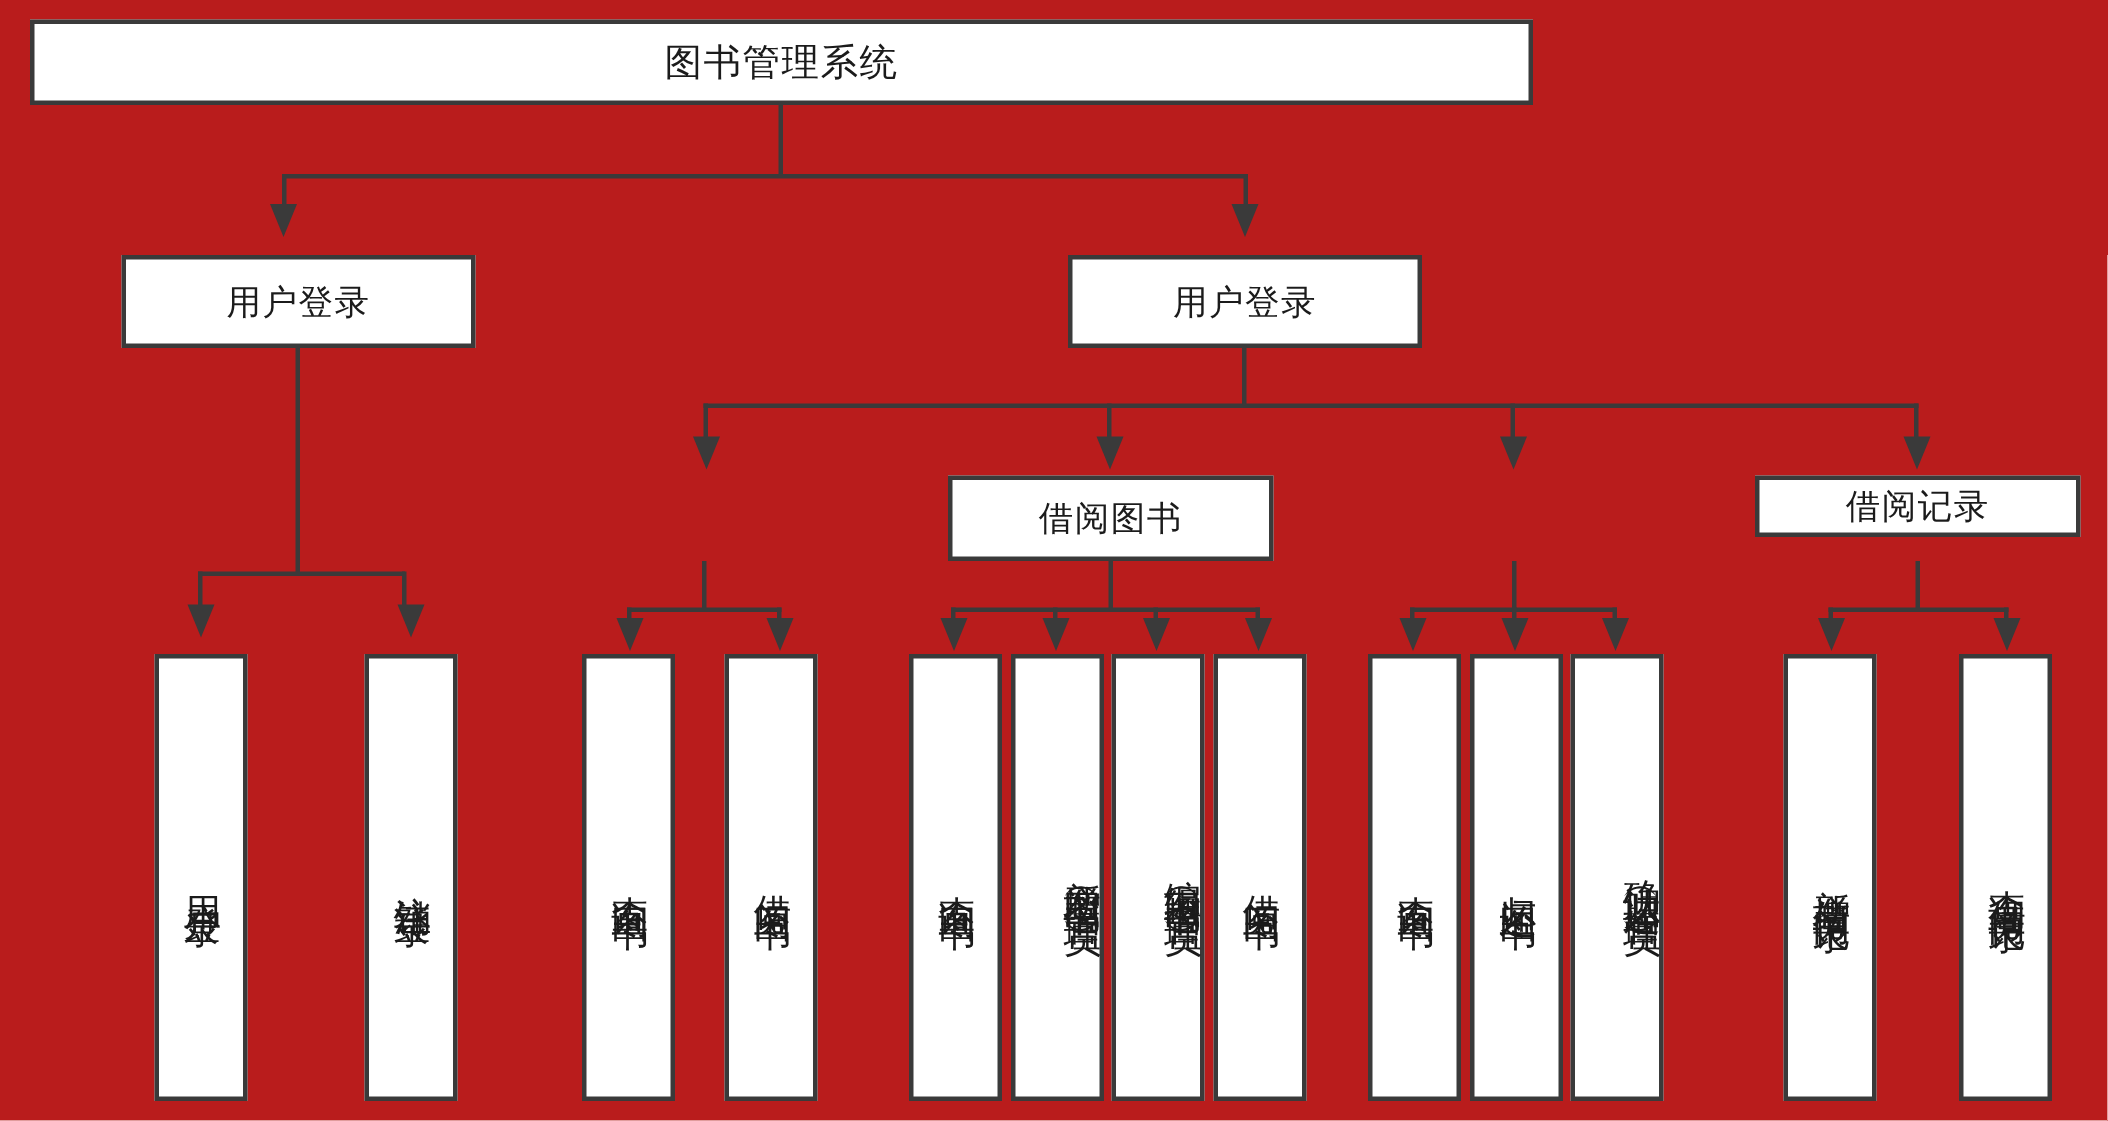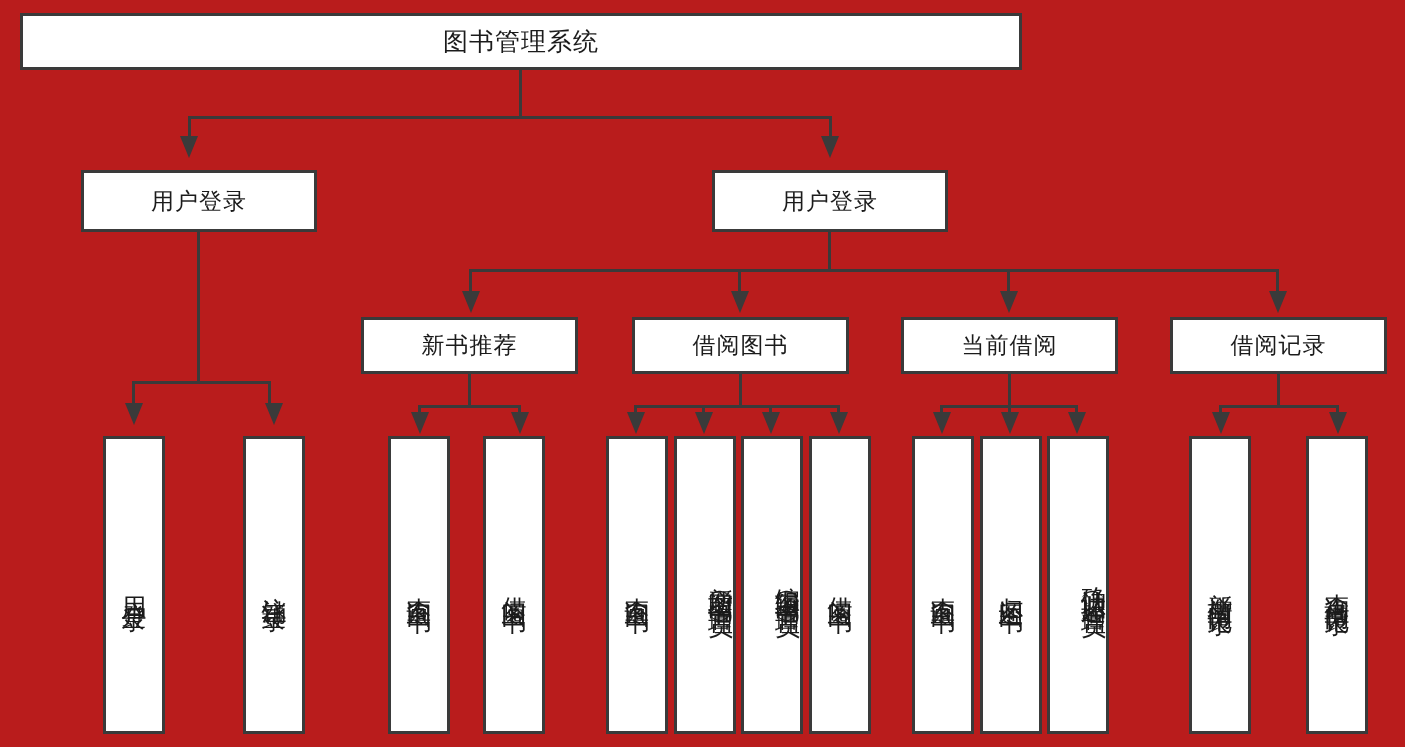--- a/index.html
+++ b/index.html
@@ -110,30 +110,24 @@
   <div class="hline" style="left:469px; top:269px; width:810px;"></div>
   <div class="vline" style="left:469px; top:269px; height:24px;"></div>
   <div class="vline" style="left:738px; top:269px; height:24px;"></div>
   <div class="vline" style="left:1007px; top:269px; height:24px;"></div>
   <div class="vline" style="left:1276px; top:269px; height:24px;"></div>
   <div class="arrow" style="left:462px; top:291px;"></div>
   <div class="arrow" style="left:731px; top:291px;"></div>
   <div class="arrow" style="left:1000px; top:291px;"></div>
   <div class="arrow" style="left:1269px; top:291px;"></div>
 
-  <div class="node l2" style="left:361px; top:317px; width:217px; height:57px;">
-    <span>新书推荐</span>
-  </div>
   <div class="node l2" style="left:632px; top:317px; width:217px; height:57px;">
     <span>借阅图书</span>
   </div>
-  <div class="node l2" style="left:901px; top:317px; width:217px; height:57px;">
-    <span>当前借阅</span>
-  </div>
-  <div class="node l2" style="left:1170px; top:317px; width:217px; height:57px;">
+  <div class="node l2" style="left:1170px; top:317px; width:217px; height:41px;">
     <span>借阅记录</span>
   </div>
 
   <div class="vline" style="left:468px; top:374px; height:34px;"></div>
   <div class="hline" style="left:418px; top:405px; width:103px;"></div>
   <div class="vline" style="left:418px; top:405px; height:12px;"></div>
   <div class="vline" style="left:518px; top:405px; height:12px;"></div>
   <div class="arrow" style="left:411px; top:412px;"></div>
   <div class="arrow" style="left:511px; top:412px;"></div>
 

